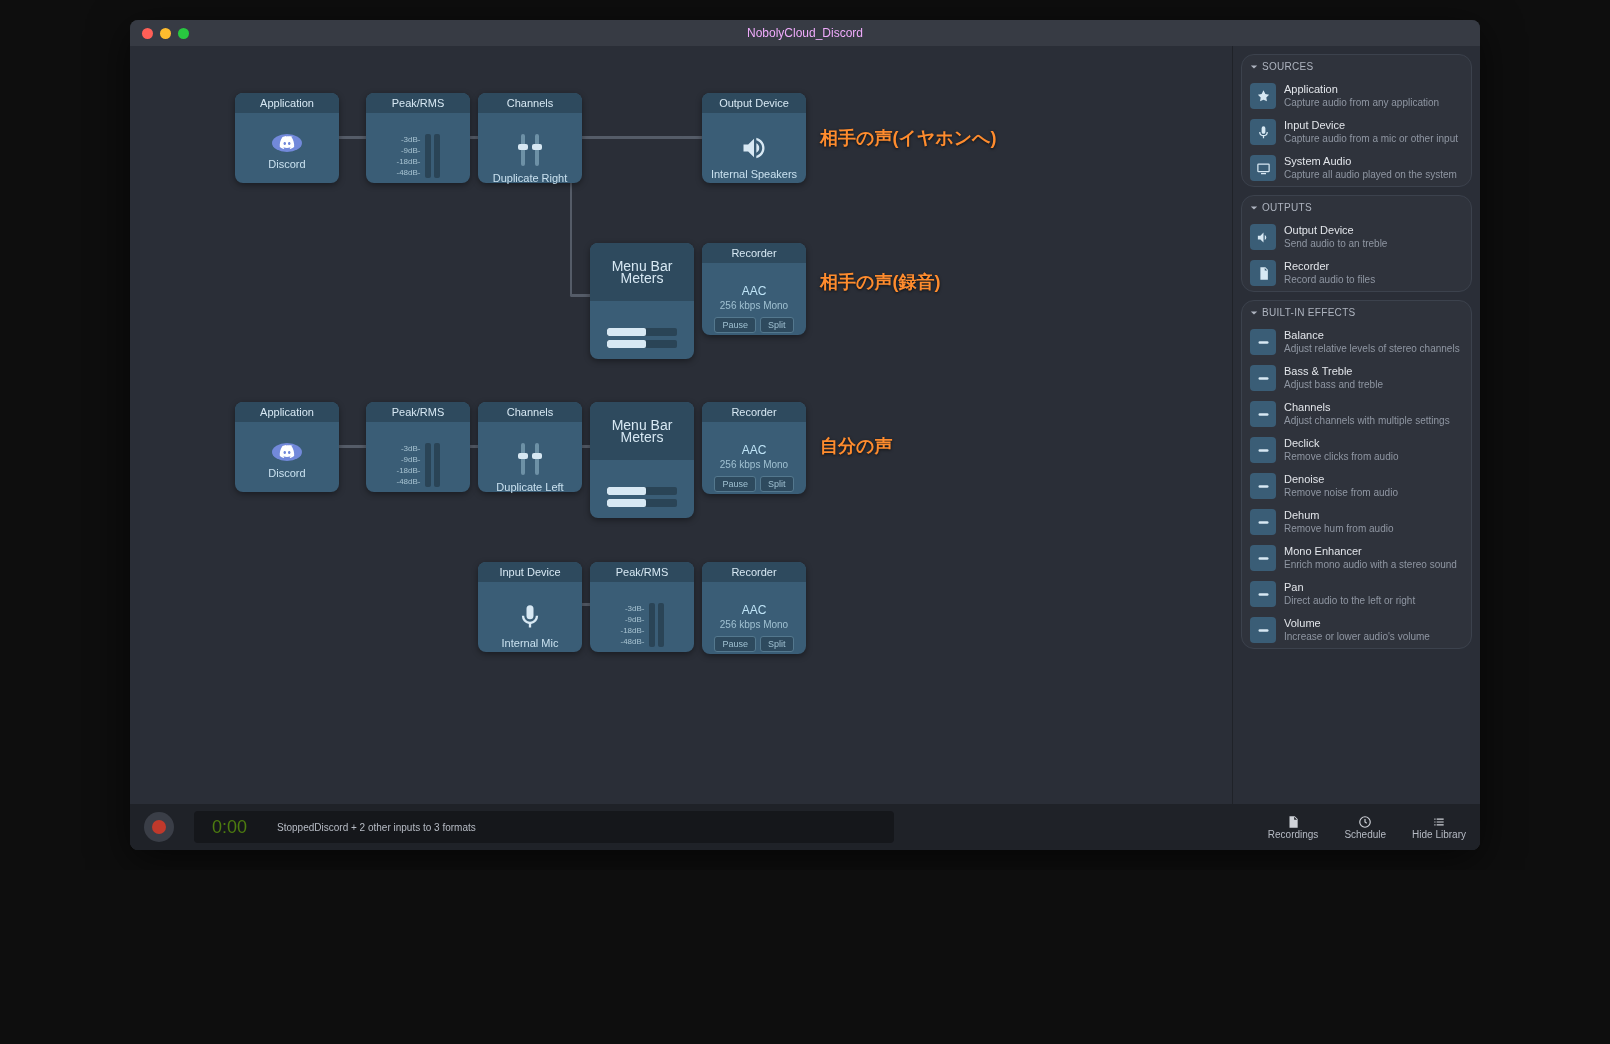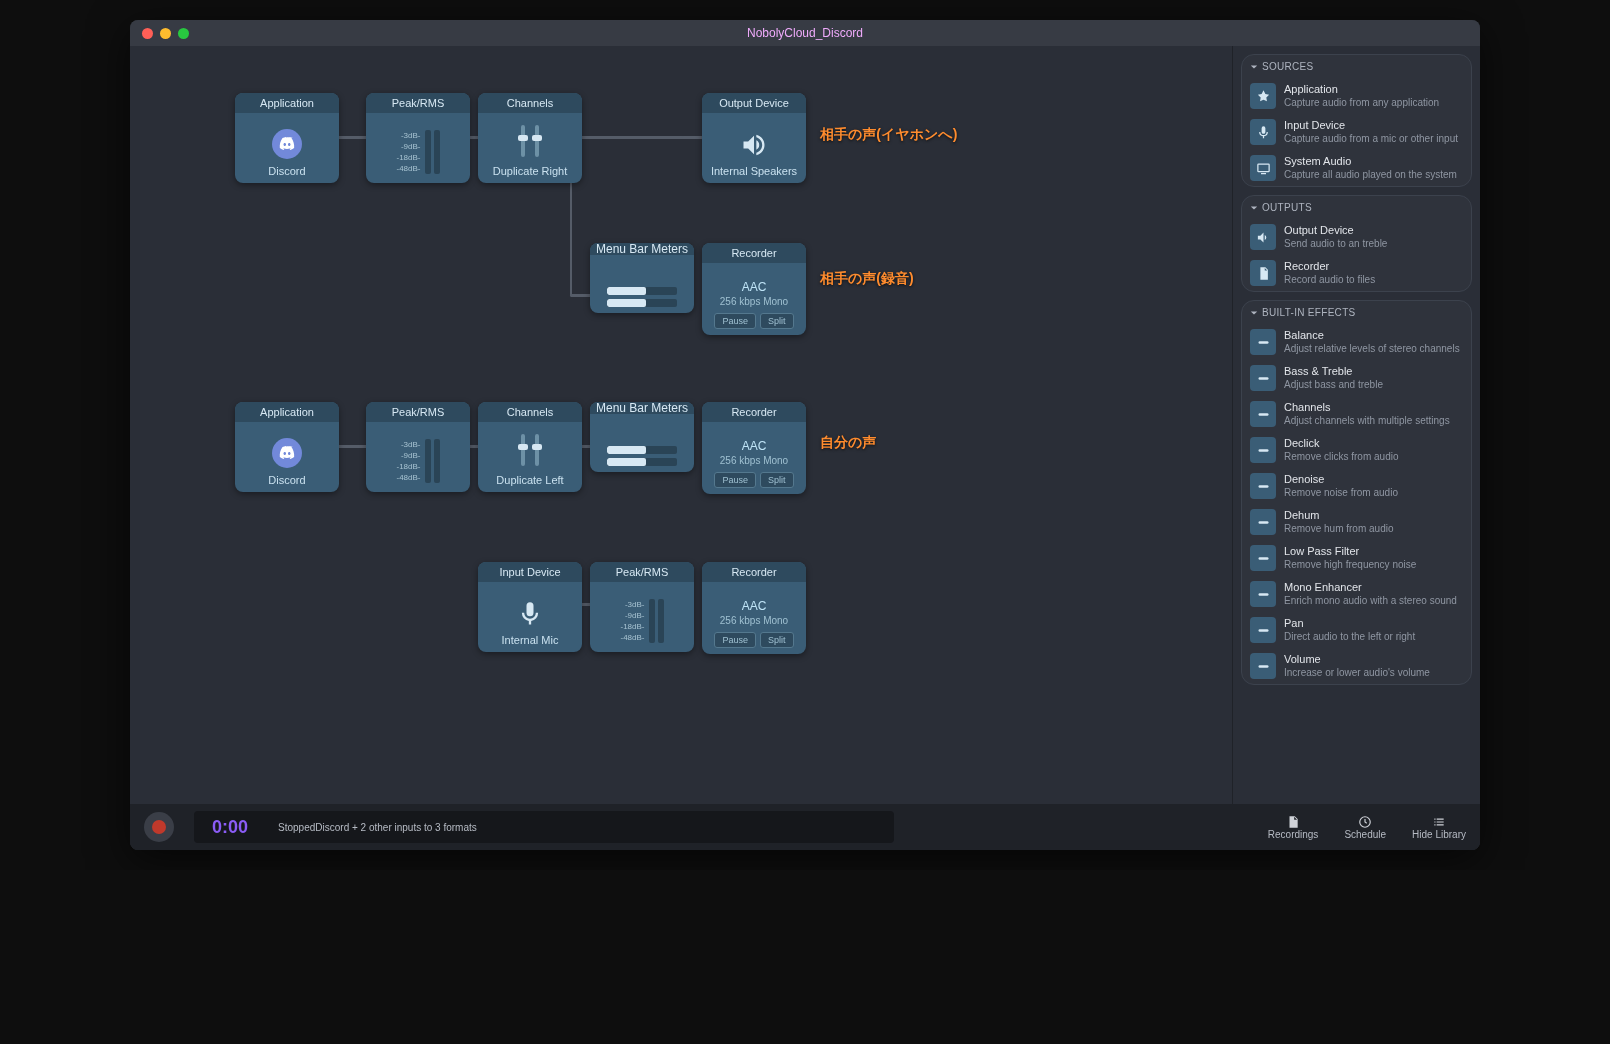--- a/index.html
+++ b/index.html
@@ -9,61 +9,61 @@
 .traffic{display:flex;gap:7px;position:absolute;left:12px}
 .dot{width:11px;height:11px;border-radius:50%}
 .dot.r{background:#ff5f57}.dot.y{background:#febc2e}.dot.g{background:#28c840}
 .title{margin:0 auto;font-size:12px;color:#f0abfc}
 .body{flex:1;display:flex;overflow:hidden}
 .canvas{flex:1;background:#2a2e37;position:relative;overflow:hidden}
 .sidebar{width:248px;background:#2a2e37;border-left:1px solid #1f2228;display:flex;flex-direction:column;font-size:11px;overflow-y:auto}
 
 .node{position:absolute;width:104px;background:#3a5d76;border-radius:8px;color:#fff;text-align:center;box-shadow:0 2px 6px rgba(0,0,0,.4)}
 .node-title{background:#2e4a5e;height:20px;line-height:20px;font-size:11px;border-radius:8px 8px 0 0;color:#d7e8f3}
-.node-body{display:flex;flex-direction:column;align-items:center;justify-content:flex-end;padding:6px 4px;gap:2px}
+.node-body{display:flex;flex-direction:column;align-items:center;justify-content:flex-start;padding:21px 4px;gap:2px}
 .node-body.h70{height:70px}
 .node-label{font-size:11px;color:#c9e1ef}
 .discord-ico{width:30px;height:30px;border-radius:50%;background:#7289da;display:flex;align-items:center;justify-content:center;margin-bottom:4px}
 .discord-ico svg{width:18px;height:18px;fill:#fff}
 .meter-box{width:60px;height:50px;display:flex;align-items:center;justify-content:center;gap:4px}
 .meter-labels{display:flex;flex-direction:column;font-size:8px;color:#a7c3d1;line-height:11px;text-align:right}
 .meter-bars{display:flex;gap:3px}
 .meter-bar{width:6px;height:44px;background:#2a4456;border-radius:2px}
 .sliders{display:flex;gap:10px;height:36px;align-items:center;justify-content:center;margin-bottom:4px}
 .slider{width:4px;height:32px;background:#6d91a6;border-radius:2px;position:relative}
 .slider::after{content:"";position:absolute;width:10px;height:6px;background:#d7e8f3;left:-3px;top:10px;border-radius:2px}
 .speaker-ico svg,.mic-ico svg{width:28px;height:28px;fill:#d7e8f3}
 .rec-fmt{font-size:12px;color:#bfe4f7;font-weight:500}
 .rec-sub{font-size:10px;color:#9fc0d1}
 .rec-btns{display:flex;gap:4px;margin-top:4px}
 .rec-btn{font-size:9px;padding:2px 7px;background:#2e4a5e;border:1px solid #54788e;border-radius:3px;color:#9fc0d1;cursor:pointer}
 .menu-meters{width:70px;display:flex;flex-direction:column;gap:4px;margin-top:6px}
 .mm-bar{height:8px;background:#2a4456;border-radius:2px;position:relative;overflow:hidden}
 .mm-bar::after{content:"";position:absolute;left:0;top:0;height:100%;width:55%;background:#d7e8f3;border-radius:2px}
-.node.mb2 .node-title{font-size:12px;line-height:12px;padding:0 0;height:auto}
-.annotation{position:absolute;font-size:14px;font-weight:700;color:#ff8c2e;text-shadow:0 1px 3px rgba(0,0,0,.7)}
+.node.mb2 .node-title{font-size:14px;line-height:12px;padding:17px 0;height:auto}
+.annotation{position:absolute;font-size:18px;font-weight:700;color:#ff8c2e;text-shadow:0 1px 3px rgba(0,0,0,.7)}
 
 .wire{position:absolute;background:#555c68;height:3px;border-radius:2px;z-index:0}
 .node{z-index:2}
 
 .side-section{border:1px solid #3c424d;border-radius:13px;margin:8px 8px 0 8px;background:#2f333c}
 .side-head{font-size:10px;color:#aeb4bf;padding:6px 8px;display:flex;align-items:center;gap:4px;letter-spacing:.3px}
 .side-head svg{width:8px;height:8px;fill:#aeb4bf}
 .side-item{display:flex;gap:8px;padding:5px 8px;align-items:flex-start;cursor:grab}
 .side-ico{width:26px;height:26px;background:#3a5d76;border-radius:4px;flex-shrink:0;display:flex;align-items:center;justify-content:center}
 .side-ico svg{width:15px;height:15px;fill:#d7e8f3}
 .side-txt{display:flex;flex-direction:column;line-height:13px}
 .side-name{font-size:11px;color:#e2e5ea}
 .side-sub{font-size:10px;color:#8f96a2}
 
 .footer{height:46px;background:#1f2228;display:flex;align-items:center;padding:0 14px;gap:20px;color:#cfd2d8}
 .rec-circle{width:30px;height:30px;border-radius:50%;background:#3a3e47;display:flex;align-items:center;justify-content:center;cursor:pointer}
 .rec-circle::after{content:"";width:14px;height:14px;border-radius:50%;background:#c0392b}
 .time-box{background:#15171b;height:32px;border-radius:4px;padding:0 18px;display:flex;align-items:center;gap:30px;flex:0 0 700px}
-.time{font-size:18px;font-weight:700;color:#8b5cf6}
+.time{font-size:18px;font-weight:400;color:#4d7c0f}
 .status{display:flex;flex-direction:row;font-size:10px;color:#b6bbc4;line-height:13px}
 .footer-right{margin-left:auto;display:flex;gap:26px}
 .fbtn{display:flex;flex-direction:column;align-items:center;font-size:10px;color:#b6bbc4;gap:0;cursor:pointer}
 .fbtn svg{width:14px;height:14px;fill:#cfd2d8}
 </style>
 </head>
 <body>
 
 <div class="window">
   <div class="titlebar">
@@ -407,31 +407,20 @@
                 <span class="side-sub">Remove hum from audio</span>
               </div>
             </div>
             <div class="side-item">
               <div class="side-ico">
                 <svg viewBox="0 0 24 24">
                   <rect x="4" y="10" width="16" height="4" rx="2"></rect>
                 </svg>
               </div>
               <div class="side-txt">
-                <span class="side-name">Low Pass Filter</span>
-                <span class="side-sub">Remove high frequency noise</span>
-              </div>
-            </div>
-            <div class="side-item">
-              <div class="side-ico">
-                <svg viewBox="0 0 24 24">
-                  <rect x="4" y="10" width="16" height="4" rx="2"></rect>
-                </svg>
-              </div>
-              <div class="side-txt">
                 <span class="side-name">Mono Enhancer</span>
                 <span class="side-sub">Enrich mono audio with a stereo sound</span>
               </div>
             </div>
             <div class="side-item">
               <div class="side-ico">
                 <svg viewBox="0 0 24 24">
                   <rect x="4" y="10" width="16" height="4" rx="2"></rect>
                 </svg>
               </div>

